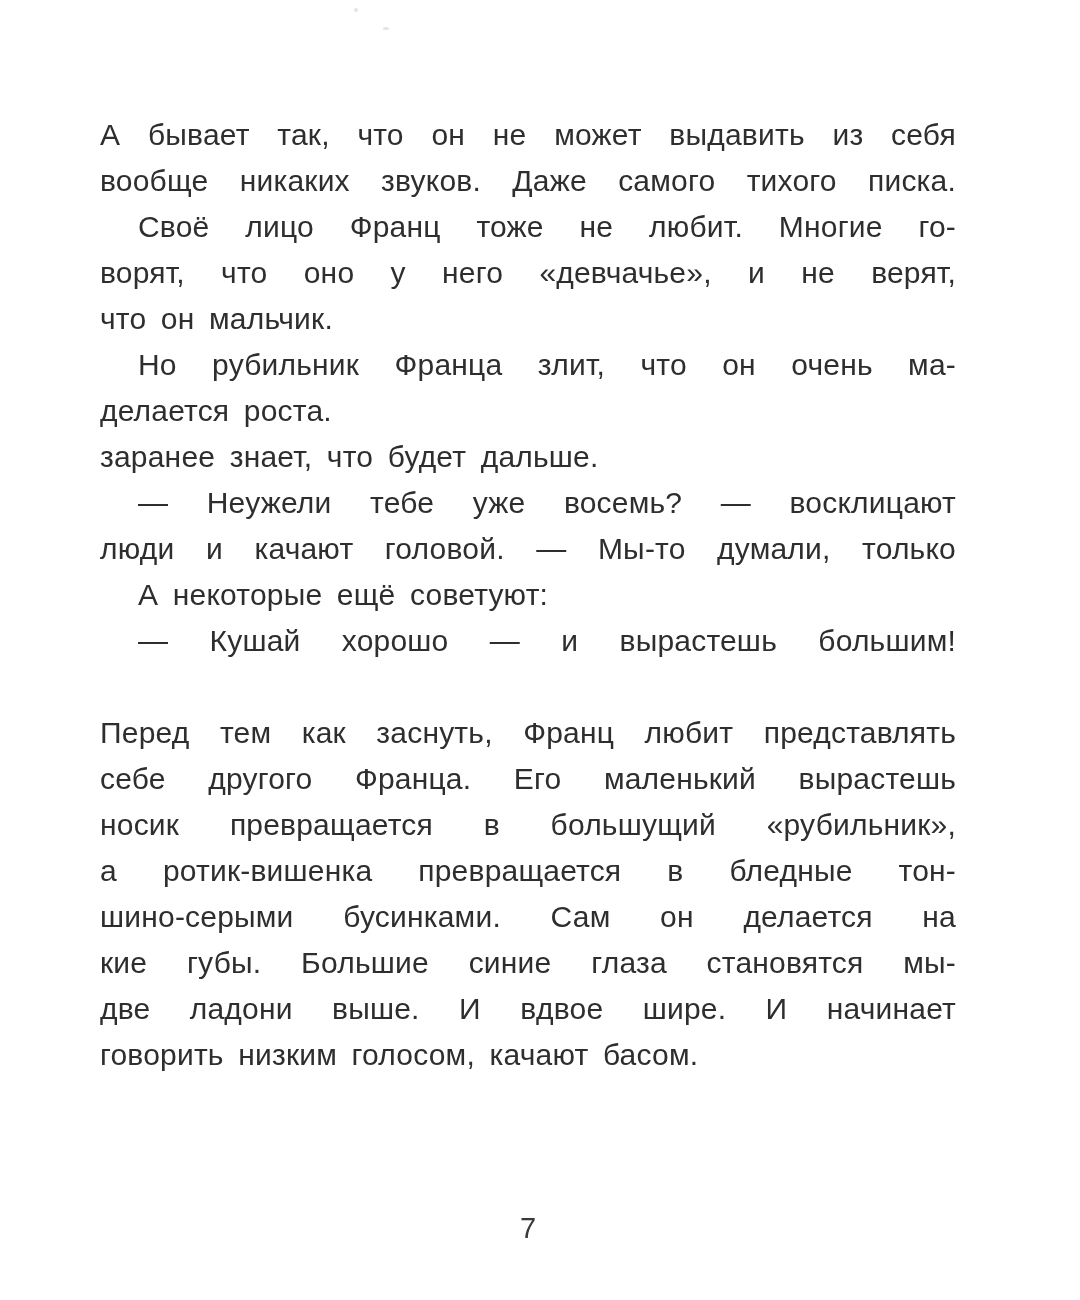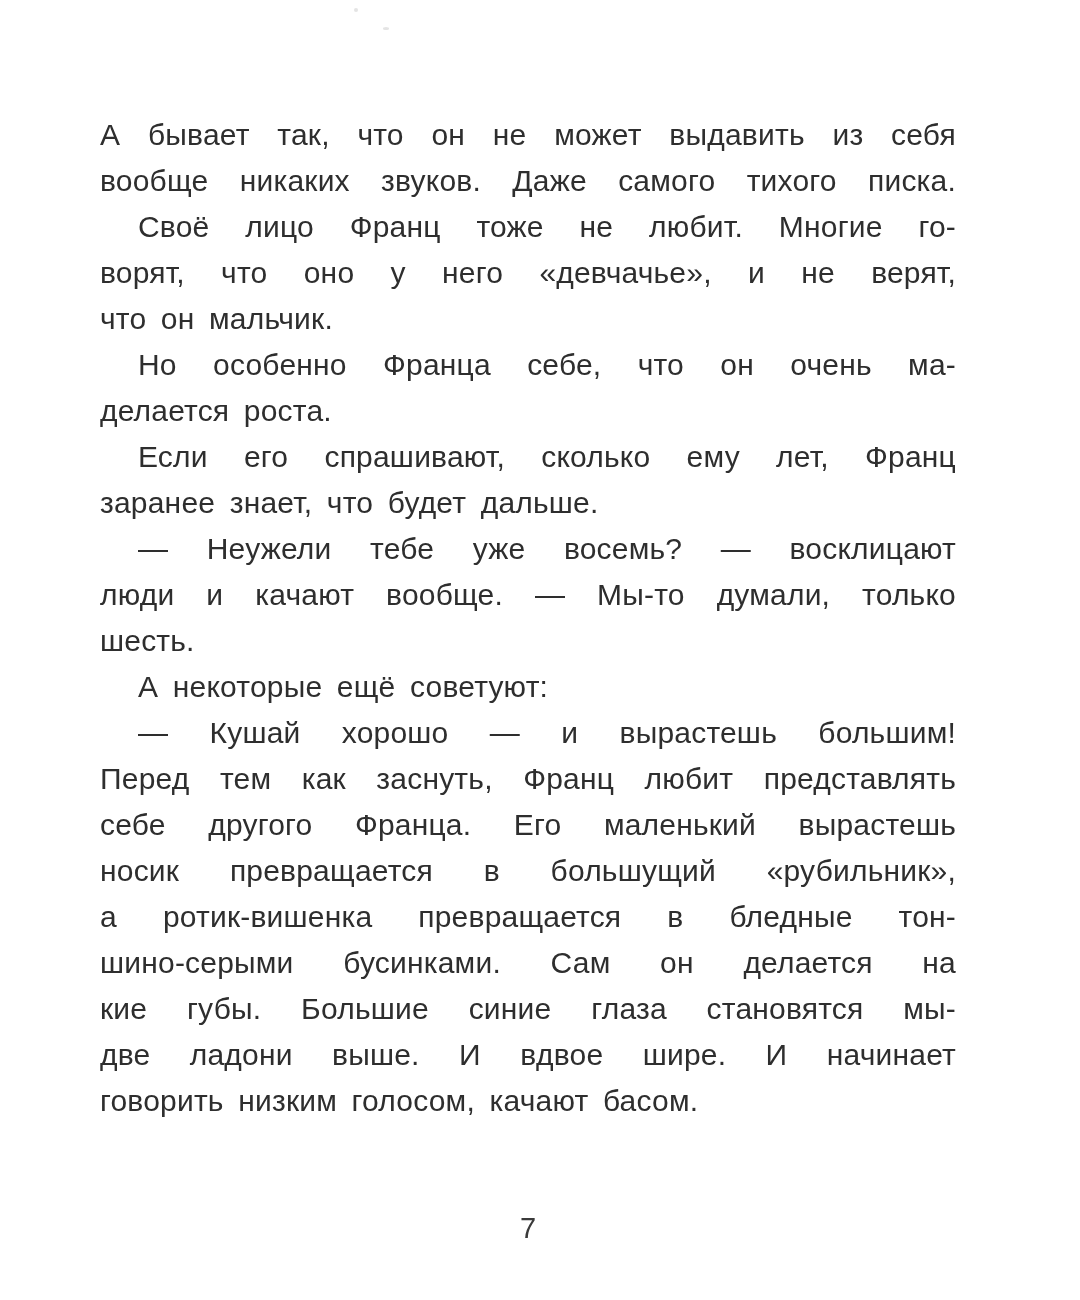--- a/index.html
+++ b/index.html
@@ -15,20 +15,21 @@
     overflow: hidden;
     font-family: "Liberation Sans", "DejaVu Sans", sans-serif;
   }
   .page-text {
     position: absolute;
     left: 100px;
     top: 112px;
     width: 856px;
   }
   .block + .block {
+    margin-top: 46px;
   }
   .line {
     font-size: 30px;
     line-height: 46px;
     color: #2e2e2e;
     letter-spacing: 0.2px;
     word-spacing: 6px;
     text-align: justify;
     text-align-last: justify;
     white-space: normal;
@@ -66,27 +67,25 @@
   <div class="speck s1"></div>
   <div class="speck s2"></div>
 
   <main class="page-text">
       <div class="block">
         <div class="line">А бывает так, что он не может выдавить из себя</div>
         <div class="line">вообще никаких звуков. Даже самого тихого писка.</div>
         <div class="line indent">Своё лицо Франц тоже не любит. Многие го-</div>
         <div class="line">ворят, что оно у него «девчачье», и не верят,</div>
         <div class="line no-just">что он мальчик.</div>
-        <div class="line indent">Но особенно Франца себе, что он очень ма-</div>
+        <div class="line indent">Но рубильник Франца злит, что он очень ма-</div>
         <div class="line no-just">делается роста.</div>
-        <div class="line indent">Если его спрашивают, сколько ему лет, Франц</div>
         <div class="line no-just">заранее знает, что будет дальше.</div>
         <div class="line indent">— Неужели тебе уже восемь? — восклицают</div>
-        <div class="line">люди и качают вообще. — Мы-то думали, только</div>
-        <div class="line no-just">шесть.</div>
+        <div class="line">люди и качают головой. — Мы-то думали, только</div>
         <div class="line indent no-just">А некоторые ещё советуют:</div>
         <div class="line indent">— Кушай хорошо — и вырастешь большим!</div>
       </div>
       <div class="block">
         <div class="line">Перед тем как заснуть, Франц любит представлять</div>
         <div class="line">себе другого Франца. Его маленький вырастешь</div>
         <div class="line">носик превращается в большущий «рубильник»,</div>
         <div class="line">а ротик-вишенка превращается в бледные тон-</div>
         <div class="line">шино-серыми бусинками. Сам он делается на</div>
         <div class="line">кие губы. Большие синие глаза становятся мы-</div>

